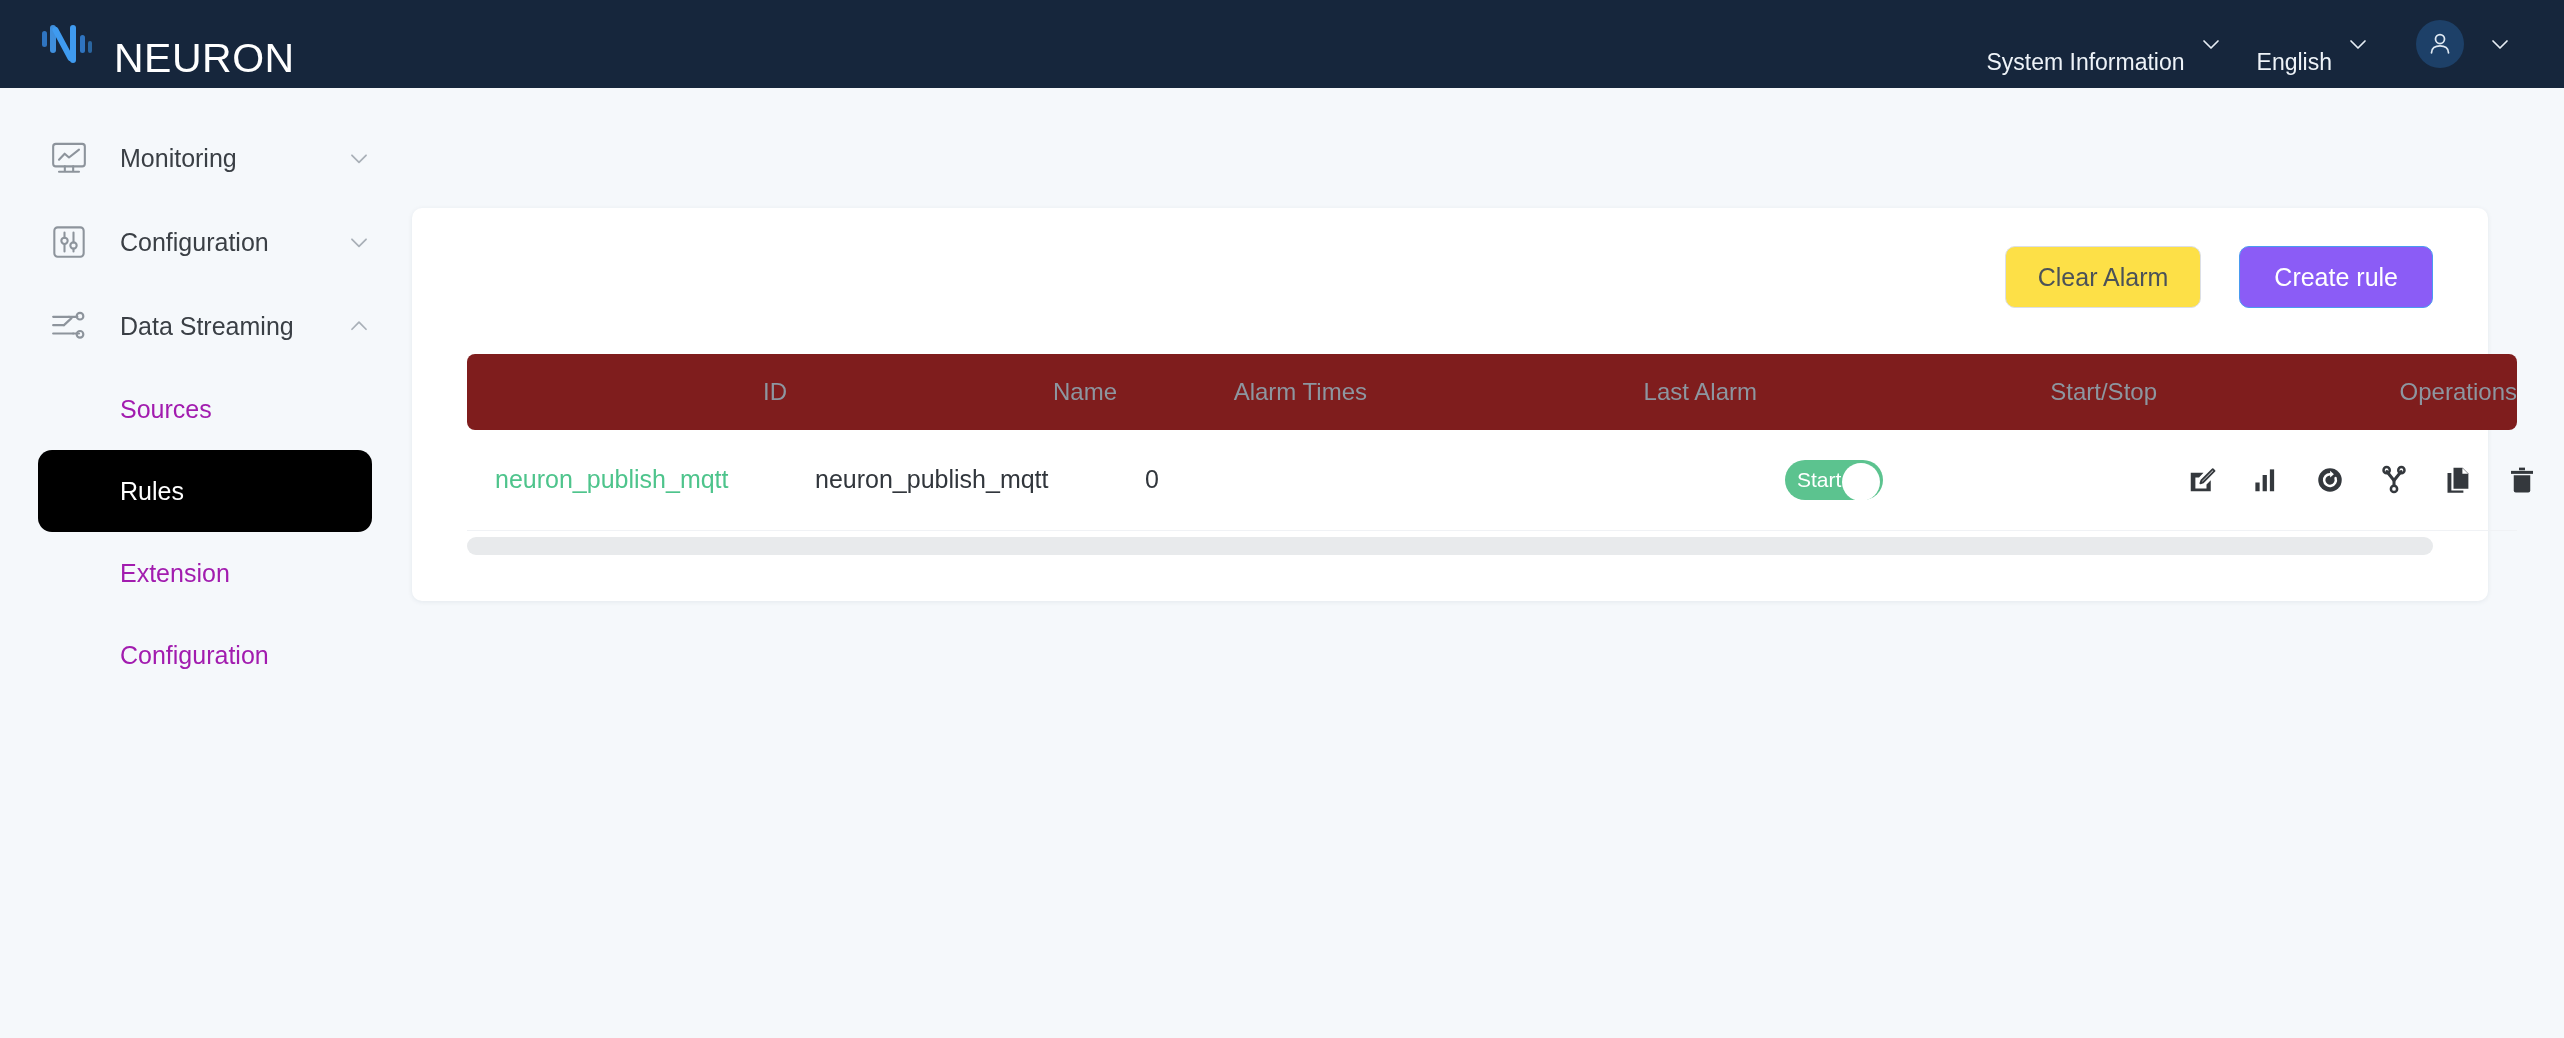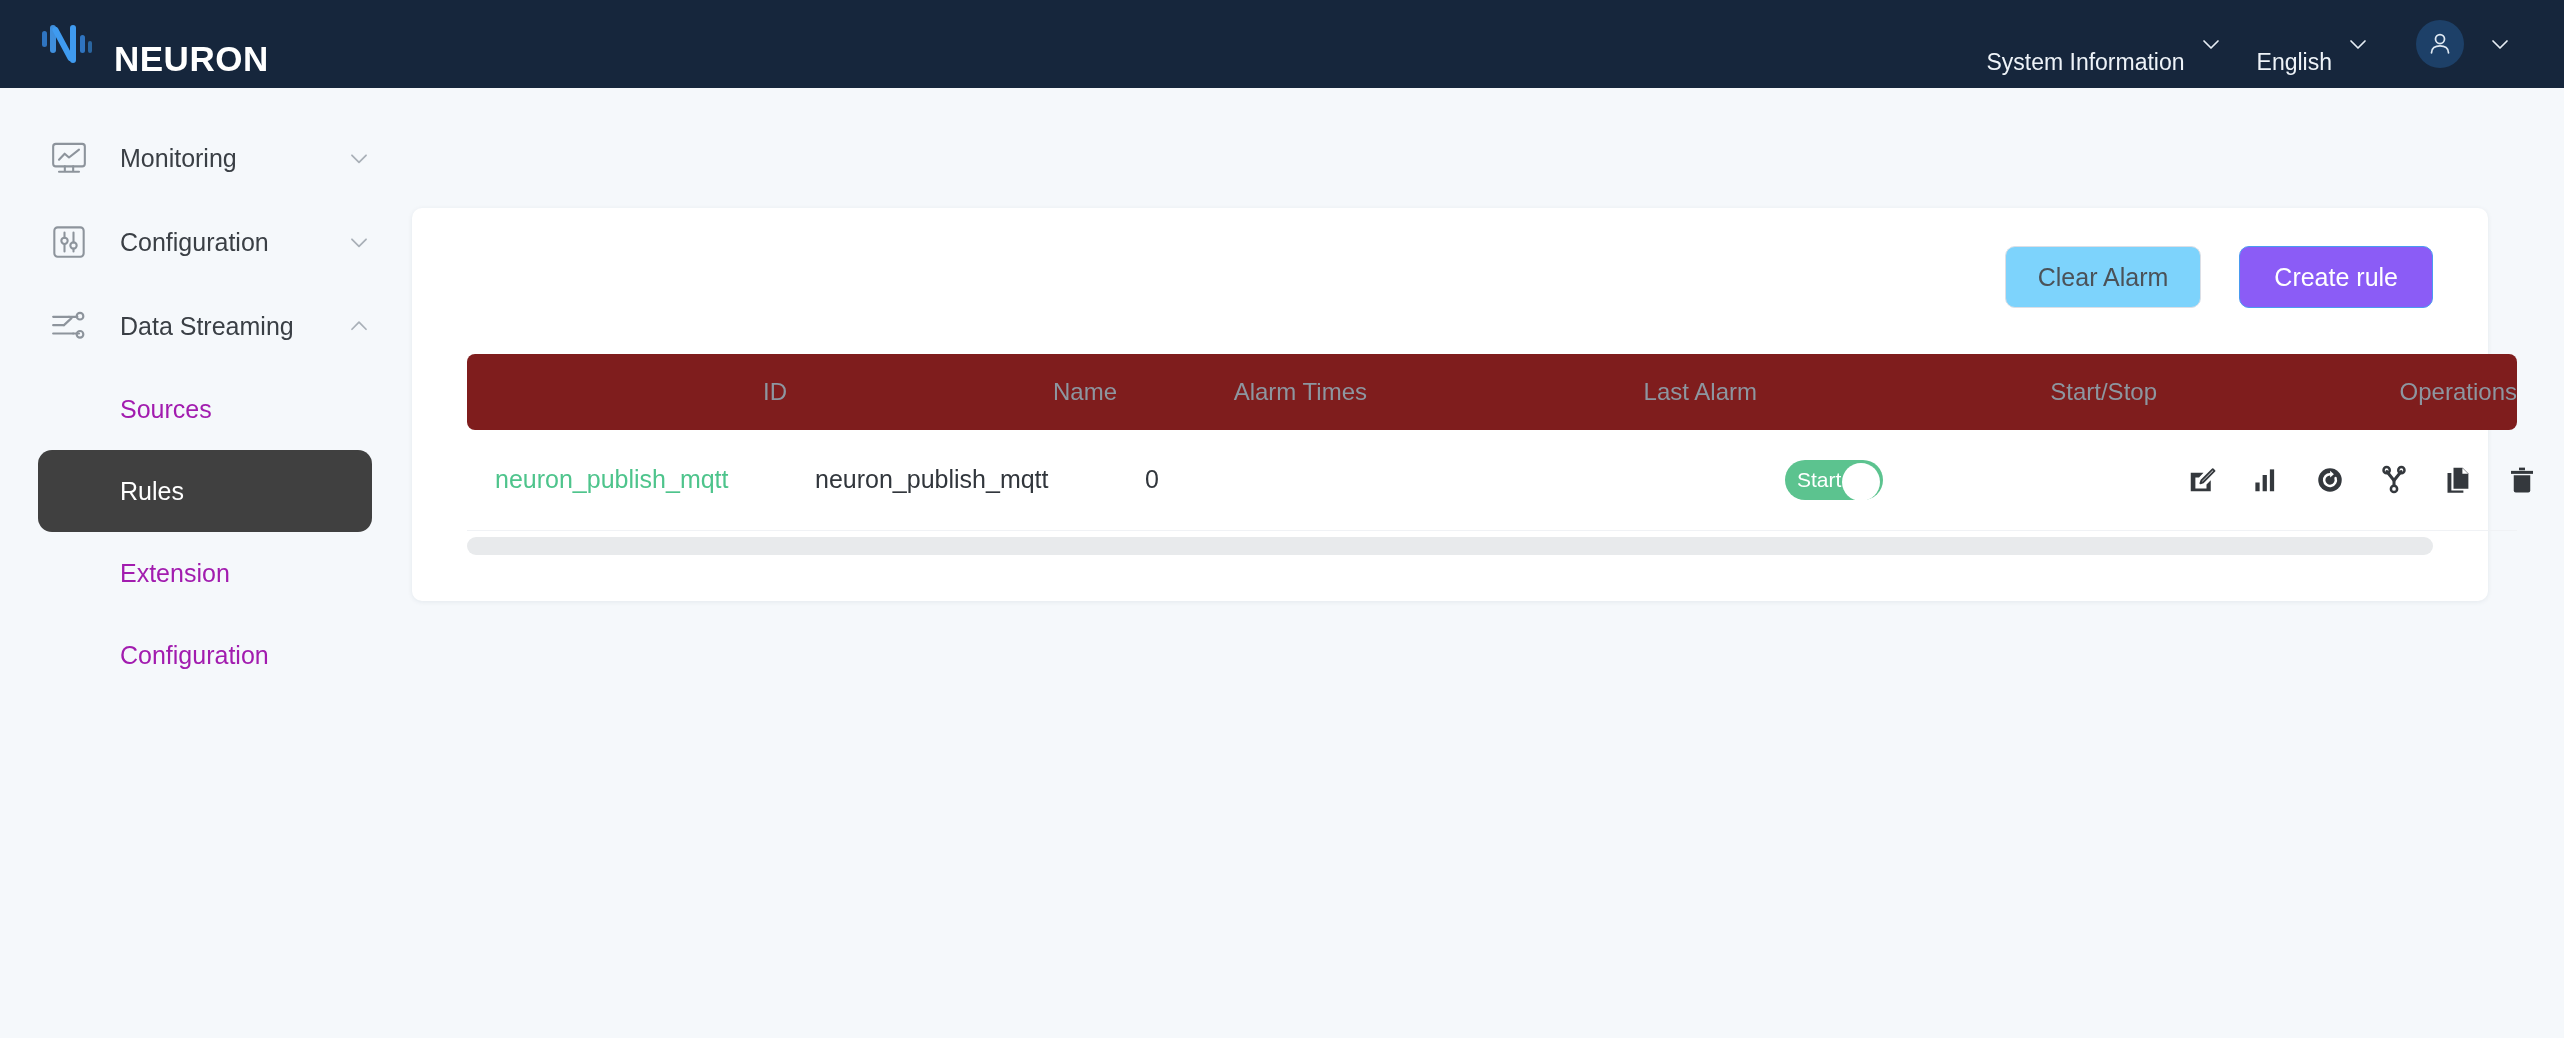--- a/index.html
+++ b/index.html
@@ -30,23 +30,23 @@
     height: 88px;
   }
   .brand-logo {
     width: 56px;
     height: 46px;
     margin-right: 18px;
     flex: 0 0 auto;
   }
   .brand-name {
     color: #ffffff;
-    font-size: 35px;
+    font-size: 41px;
     letter-spacing: 0.5px;
-    font-weight: 700;
+    font-weight: 400;
     line-height: 1;
     margin-top: 28px;
   }
   .topbar-right {
     margin-left: auto;
     margin-right: 52px;
     display: flex;
     align-items: center;
     height: 88px;
   }
@@ -123,21 +123,21 @@
     align-items: center;
     height: 82px;
     margin: 0 38px 0 38px;
     padding-left: 82px;
     border-radius: 14px;
     font-size: 25px;
     color: #a21caf;
     cursor: pointer;
   }
   .nav-child.active {
-    background: #404040;
+    background: #000000;
     color: #ffffff;
   }
 
   
   .main {
     position: absolute;
     top: 88px;
     left: 410px;
     width: 2154px;
     height: 950px;
@@ -164,21 +164,21 @@
     font-size: 25px;
     border-radius: 10px;
     cursor: pointer;
     height: 62px;
     display: flex;
     align-items: center;
     justify-content: center;
     white-space: nowrap;
   }
   .btn-ghost {
-    background: #7dd3fc;
+    background: #fde047;
     border: 1px solid #dcdfe6;
     color: #4b5258;
     padding: 0 32px;
   }
   .btn-primary {
     background: #8b5cf6;
     border: 1px solid #4a9bf0;
     color: #ffffff;
     padding: 0 34px;
   }

